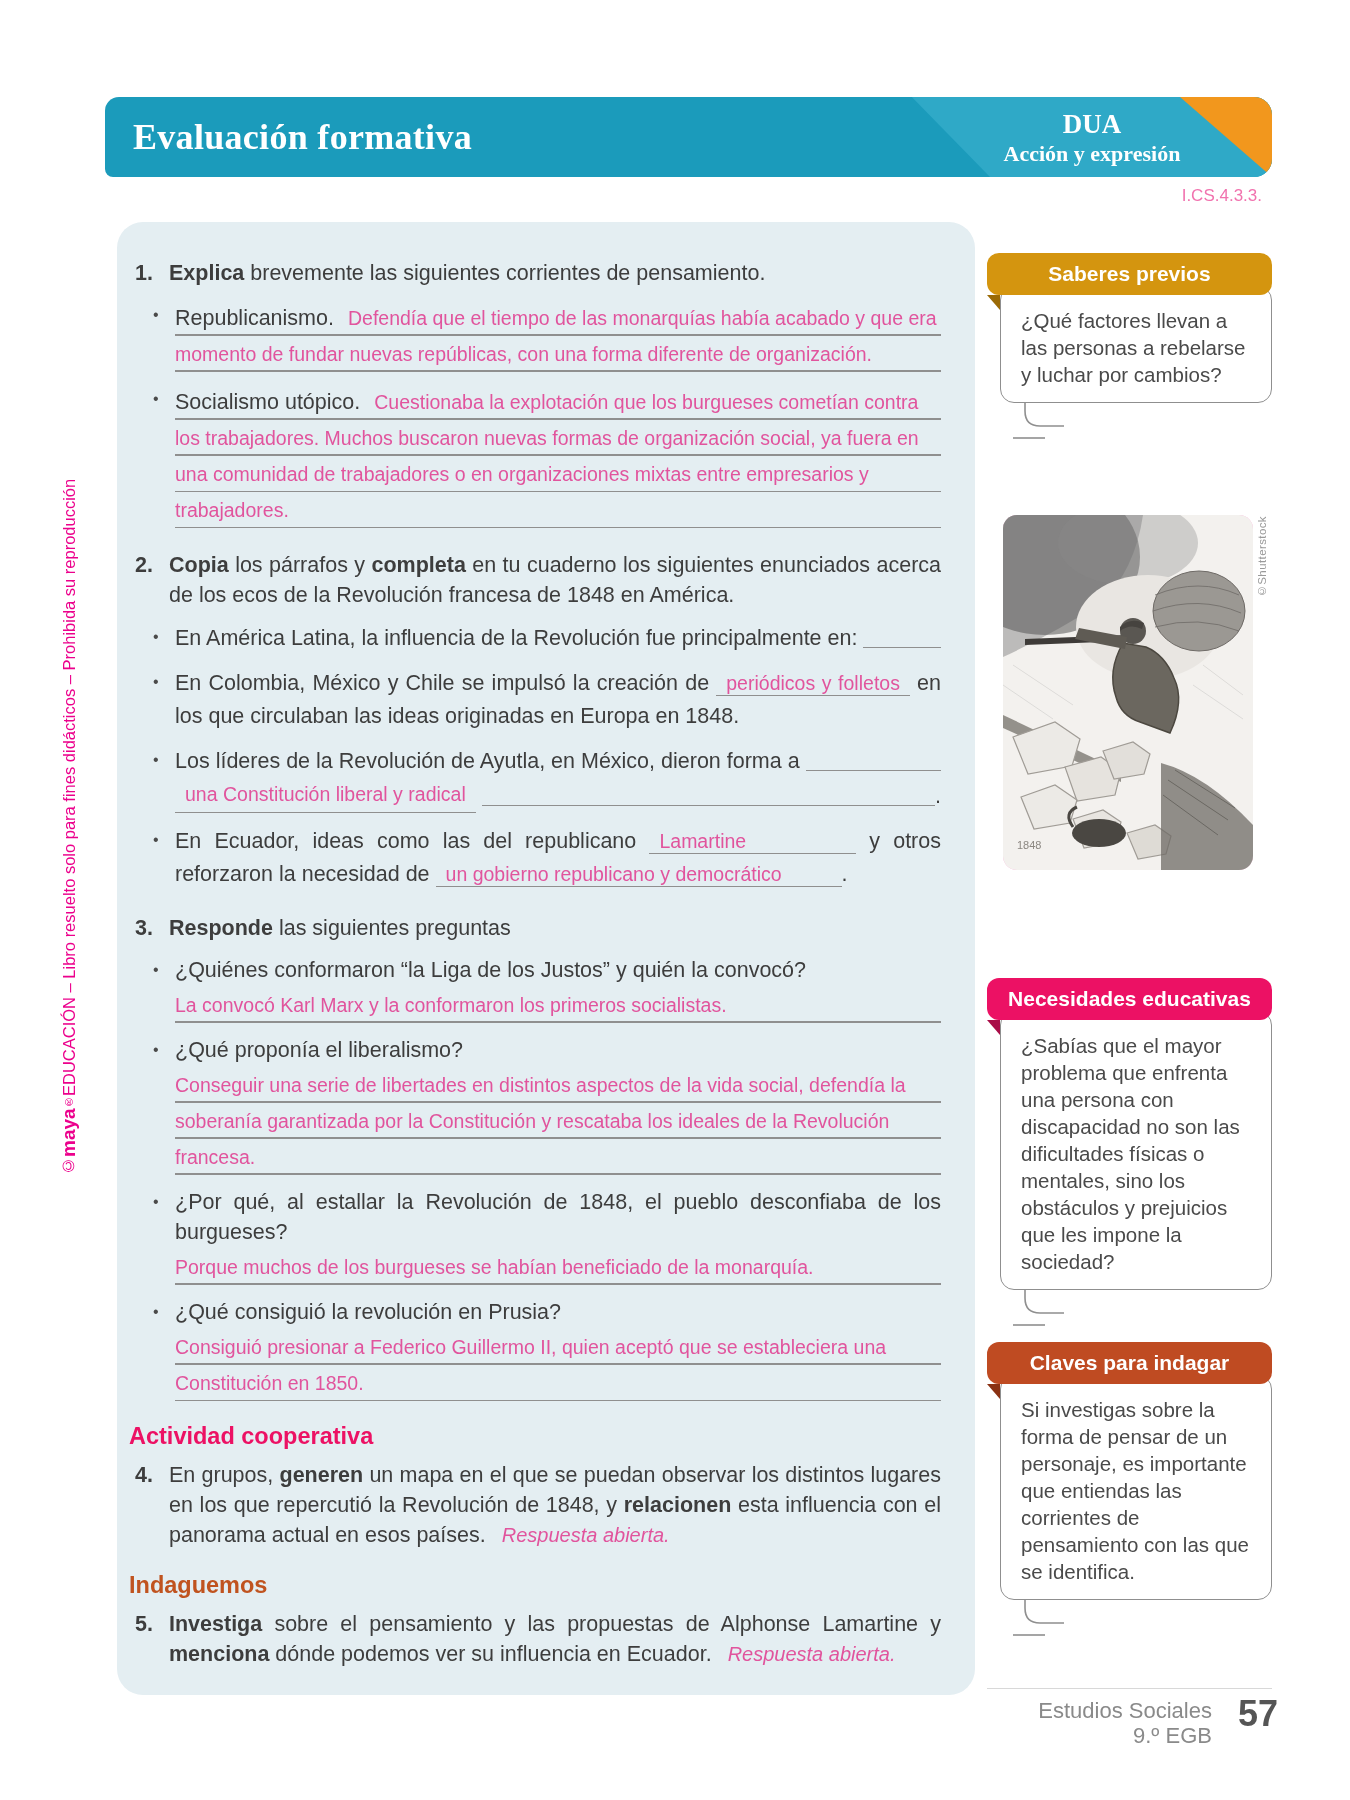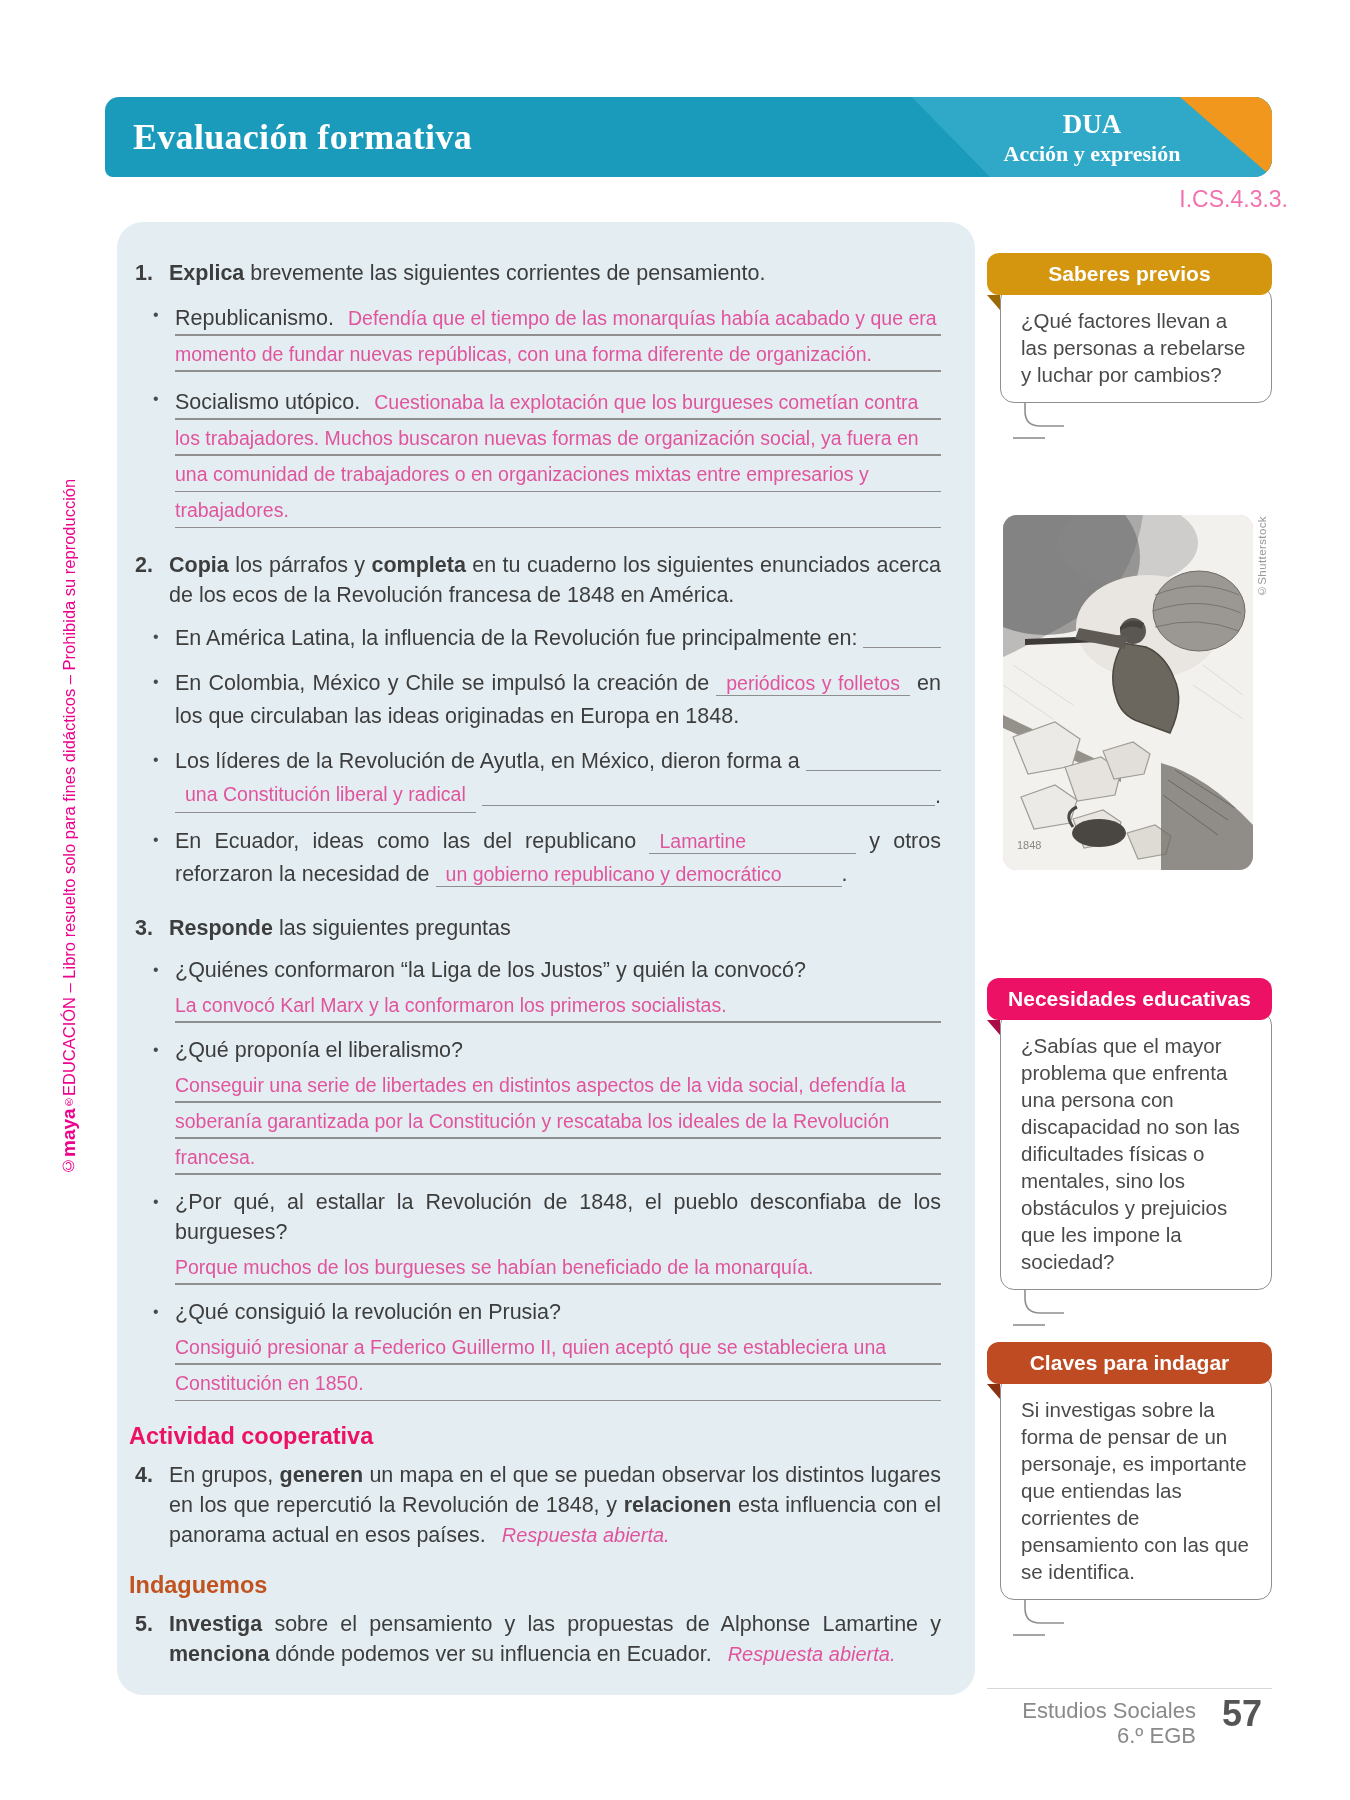--- a/index.html
+++ b/index.html
@@ -12,21 +12,21 @@
     background:#1b9bbb;border-radius:14px 18px 18px 8px;overflow:hidden;font-family:Liberation Serif, serif;}
   .header-light{position:absolute;right:0;top:0;bottom:0;width:460px;background:#2fa9c7;
     clip-path:polygon(21.7% 0,100% 0,100% 100%,38.7% 100%);}
   .header-corner{position:absolute;right:0;top:0;width:92px;height:80px;background:#f2971d;
     clip-path:polygon(0 0,100% 0,100% 100%);}
   .header-title{position:absolute;left:28px;top:50%;transform:translateY(-50%);
     color:#fff;font-size:36px;font-weight:600;letter-spacing:.3px;}
   .dua{position:absolute;right:30px;top:11px;width:300px;text-align:center;color:#fff;line-height:1.22;}
   .dua-title{font-size:27px;font-weight:700;}
   .dua-sub{font-size:22px;font-weight:700;}
-  .std-code{position:absolute;right:62px;top:186px;color:#f172ae;font-size:23px;}
+  .std-code{position:absolute;right:88px;top:186px;color:#f172ae;font-size:17px;}
   
   .watermark{position:absolute;left:58px;top:400px;height:775px;
     writing-mode:vertical-rl;transform:rotate(180deg);
     color:#ec008c;font-size:16.5px;display:flex;align-items:center;white-space:nowrap;}
   .wm-brand{font-weight:700;font-size:19px;}
   .wm-reg{font-size:11px;}
   
   .panel{position:absolute;left:117px;top:222px;width:858px;min-height:1438px;
     background:#e4eef2;border-radius:26px;padding:26px 34px 20px 12px;box-sizing:border-box;}
   .item{display:flex;margin:10px 0 6px;}
@@ -69,21 +69,21 @@
   .saberes .tab{background:#d4950f;} .saberes .fold{background:#9b6a06;}
   .necesidades .tab{background:#ec1164;} .necesidades .fold{background:#a90c47;}
   .claves .tab{background:#bf4b22;} .claves .fold{background:#8a3112;}
   
   .engraving{position:absolute;left:1003px;top:515px;width:250px;height:355px;
     border-radius:14px;overflow:hidden;background:#f9a8d4;}
   .credit{position:absolute;left:1256px;top:516px;writing-mode:vertical-rl;transform:rotate(180deg);
     font-size:11.5px;color:#9a9a9a;letter-spacing:.4px;}
   
   .footer-line{position:absolute;left:987px;top:1688px;width:285px;height:1px;background:#d8d8d8;}
-  .footer{position:absolute;right:88px;top:1698px;display:flex;align-items:flex-start;gap:26px;}
+  .footer{position:absolute;right:72px;top:1698px;display:flex;align-items:flex-start;gap:26px;}
   .footer-sub{text-align:right;color:#8a8a8a;font-size:22px;line-height:25px;}
   .footer-num{color:#555;font-size:36px;font-weight:700;line-height:32px;}
 </style>
 </head>
 <body>
 
 <div class="header">
   <div class="header-light"></div>
   <div class="header-corner"></div>
   <div class="header-title">Evaluación formativa</div>
@@ -291,16 +291,16 @@
   <svg class="tail" width="70" height="40" viewBox="0 0 70 40">
     <path d="M14 0 v8 q0 15 15 15 h24" fill="none" stroke="#8f8f8f" stroke-width="1.6"></path>
     <path d="M2 35 h32" fill="none" stroke="#8f8f8f" stroke-width="1.6"></path>
   </svg>
 </div>
 
 <div class="footer-line"></div>
 <div class="footer">
   <div class="footer-sub">
     <div>Estudios Sociales</div>
-    <div>6.º EGB</div>
+    <div>9.º EGB</div>
   </div>
   <div class="footer-num">57</div>
 </div>
 
 </body></html>

